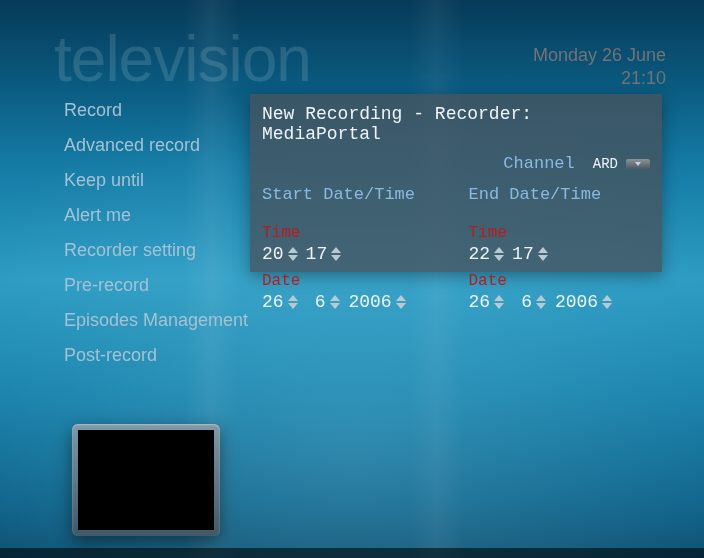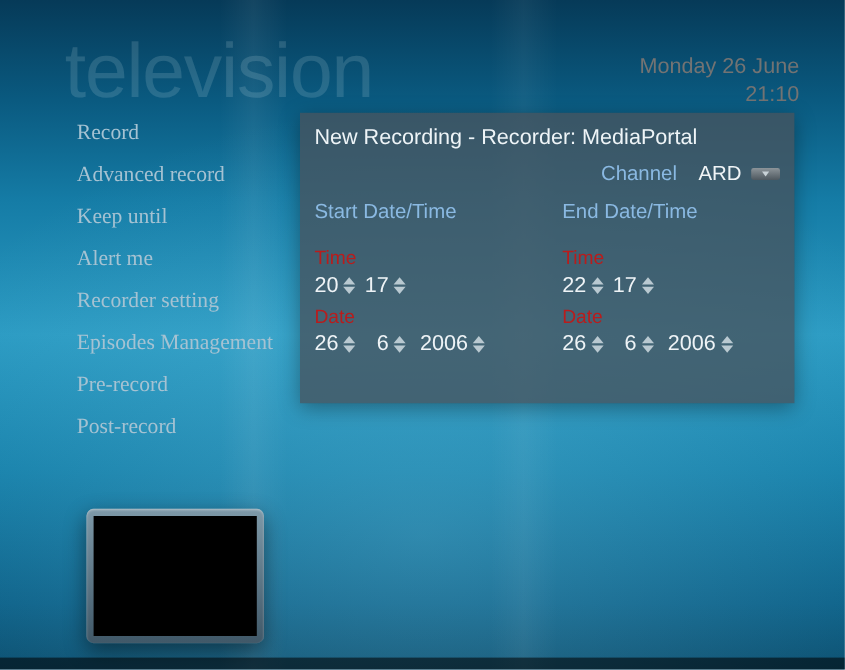--- a/index.html
+++ b/index.html
@@ -68,41 +68,42 @@
   .sidebar {
     position: absolute;
     top: 100px;
     left: 64px;
     display: flex;
     flex-direction: column;
     gap: 14px;
     font-size: 18px;
     color: #a5c2d2;
   }
-  .sidebar-item { cursor: pointer; font-family: Liberation Serif, serif; }
+  .sidebar-item { cursor: pointer; }
 
   .panel {
     position: absolute;
     top: 94px;
     left: 250px;
     width: 412px;
-    height: 242px;
+    height: 178px;
     background: rgba(70,83,93,0.78);
     box-shadow: 0 4px 16px rgba(0,0,0,0.35);
     padding: 6px 12px 18px 12px;
     box-sizing: border-box;
+    font-family: Liberation Mono, monospace;
   }
   .panel-title {
     font-size: 18px;
     color: #eef4f7;
     margin: 4px 0 10px 0;
   }
   .row { display: flex; align-items: center; justify-content: flex-end; }
   .label-blue { color: #8ab9e2; font-size: 17px; margin-right: 18px; }
-  .channel-row .channel-name { color: #f0f4f6; font-size: 17px; margin-right: 8px; }
+  .channel-row .channel-name { color: #f0f4f6; font-size: 14px; margin-right: 8px; }
   .channel-dd {
     width: 24px; height: 10px;
     background: linear-gradient(#8c9499,#4e585f);
     border-radius: 2px;
     display: inline-flex; align-items: center; justify-content: center;
   }
   .channel-dd::after {
     content: "";
     border-left: 3px solid transparent;
     border-right: 3px solid transparent;
@@ -166,22 +167,22 @@
   <div>Monday 26 June</div>
   <div class="time">21:10</div>
 </div>
 
 <div class="sidebar">
   <div class="sidebar-item">Record</div>
   <div class="sidebar-item">Advanced record</div>
   <div class="sidebar-item">Keep until</div>
   <div class="sidebar-item">Alert me</div>
   <div class="sidebar-item">Recorder setting</div>
+  <div class="sidebar-item">Pre-record</div>
   <div class="sidebar-item">Episodes Management</div>
-  <div class="sidebar-item">Pre-record</div>
   <div class="sidebar-item">Post-record</div>
 </div>
 
 <div class="panel">
   <div class="panel-title">New Recording - Recorder: MediaPortal</div>
 
   <div class="row channel-row">
     <span class="label-blue">Channel</span>
     <span class="channel-name">ARD</span>
     <span class="channel-dd"></span>

